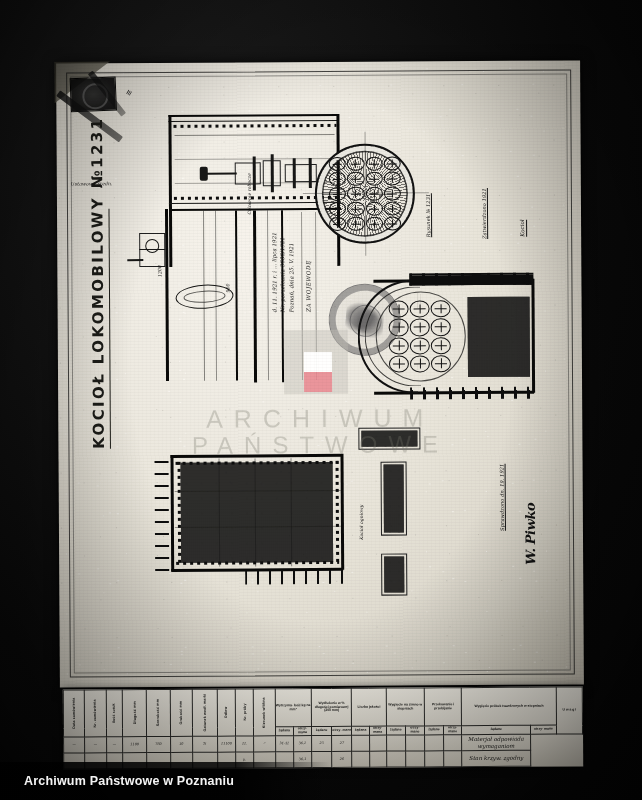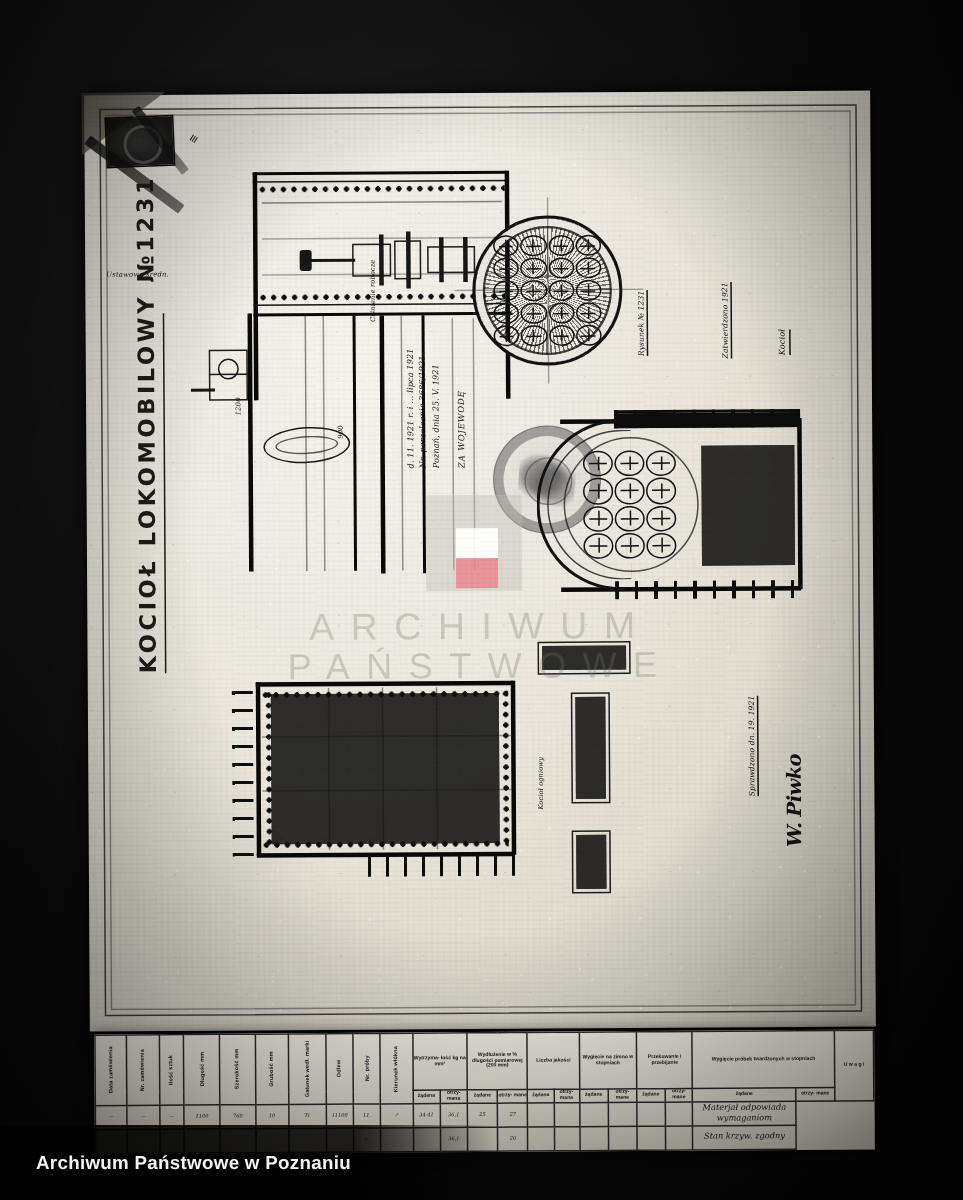--- a/index.html
+++ b/index.html
@@ -270,21 +270,21 @@
     height:16px;
     font-family:"DejaVu Serif", serif;
     font-style:italic;
     font-size:6px;
     color:#141414;
   }
   td.data.wide{ font-size:5.5px; }
 
   
   #caption{
-    position:absolute; left:0; bottom:0; width:330px; height:50px;
+    position:absolute; left:0; bottom:0; width:330px; height:38px;
     background:linear-gradient(90deg, rgba(0,0,0,.92) 0%, rgba(0,0,0,.82) 72%, rgba(0,0,0,0) 100%);
     display:flex; align-items:center;
   }
   #caption span{
     color:#f3f3f3; font-size:12.5px; font-weight:700;
     margin-left:24px; letter-spacing:.2px;
     text-shadow:0 1px 2px rgba(0,0,0,.9);
   }
 
   

